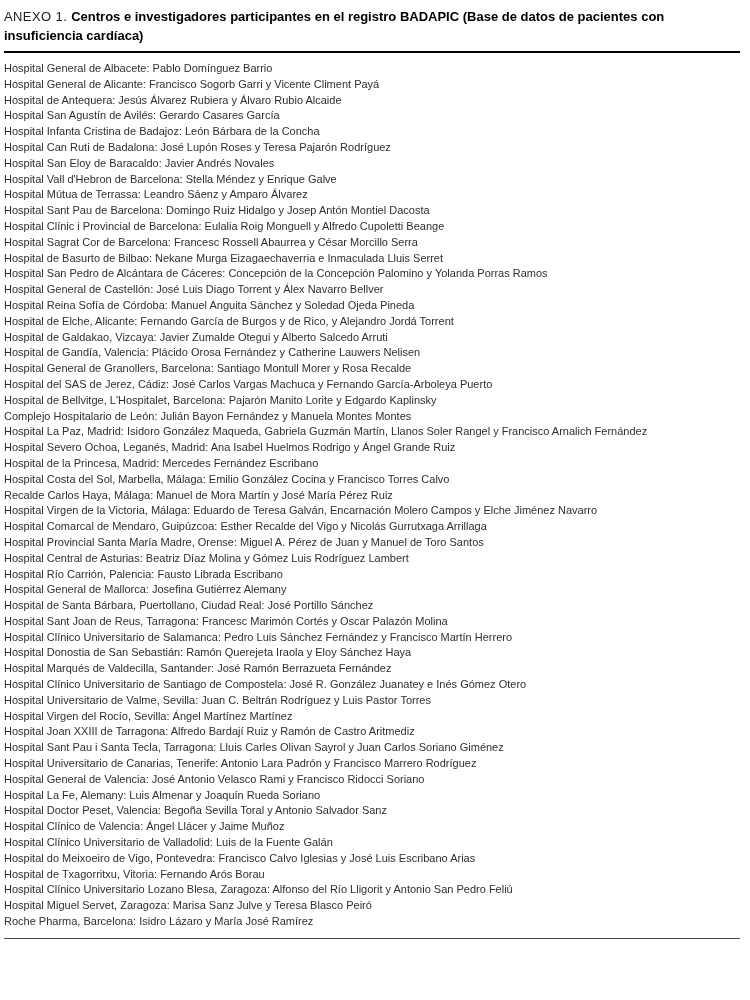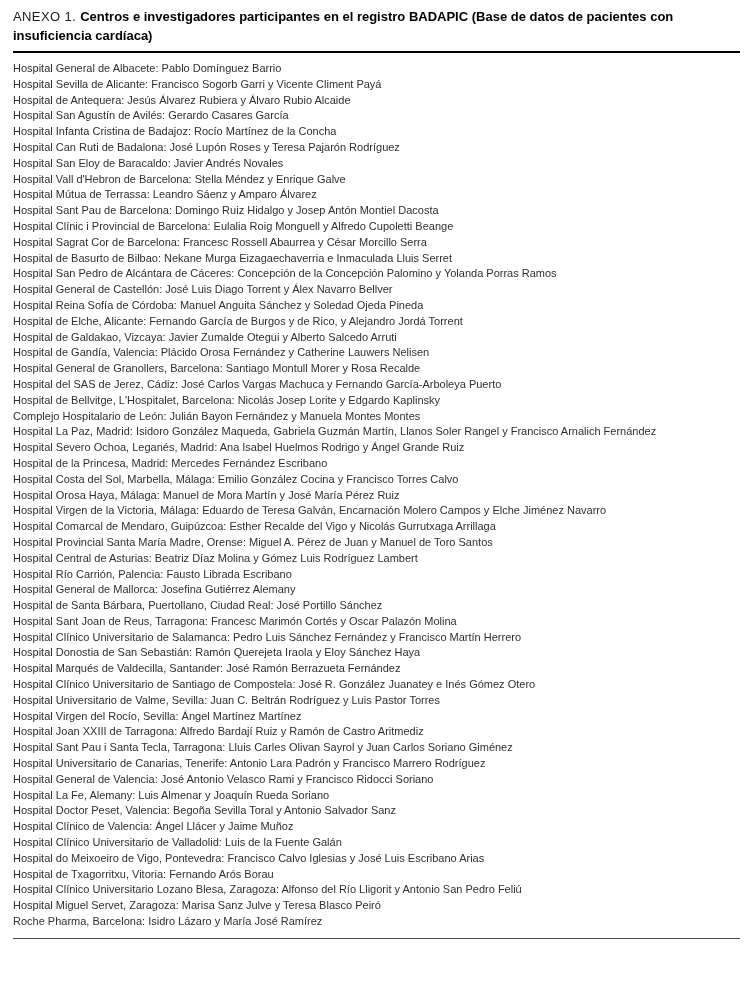--- a/index.html
+++ b/index.html
@@ -8,21 +8,21 @@
     background: #ffffff;
   }
   body {
     width: 750px;
     height: 1000px;
     overflow: hidden;
     font-family: "Liberation Sans", sans-serif;
     color: #2f2f2f;
   }
   .page {
-    padding: 8px 10px 0 13px;
+    padding: 8px 10px 0 4px;
   }
   .doc-header {
     font-size: 13px;
     line-height: 18.5px;
     color: #000000;
     max-width: 732px;
   }
   .doc-header .anexo-label {
     font-weight: normal;
     color: #1c1c1c;
@@ -60,47 +60,47 @@
 
   <div class="doc-header">
     <span class="anexo-label">ANEXO 1. </span>
     <span class="doc-title">Centros e investigadores participantes en el registro BADAPIC (Base de datos de pacientes con insuficiencia cardíaca)</span>
   </div>
 
   <hr class="rule-thick">
 
   <div class="center-list">
       <div class="entry"><span>Hospital General de Albacete: </span><span>Pablo Domínguez Barrio</span></div>
-      <div class="entry"><span>Hospital Sevilla de Alicante: </span><span>Francisco Sogorb Garri y Vicente Climent Payá</span></div>
+      <div class="entry"><span>Hospital General de Alicante: </span><span>Francisco Sogorb Garri y Vicente Climent Payá</span></div>
       <div class="entry"><span>Hospital de Antequera: </span><span>Jesús Álvarez Rubiera y Álvaro Rubio Alcaide</span></div>
       <div class="entry"><span>Hospital San Agustín de Avilés: </span><span>Gerardo Casares García</span></div>
-      <div class="entry"><span>Hospital Infanta Cristina de Badajoz: </span><span>Rocío Martínez de la Concha</span></div>
+      <div class="entry"><span>Hospital Infanta Cristina de Badajoz: </span><span>León Bárbara de la Concha</span></div>
       <div class="entry"><span>Hospital Can Ruti de Badalona: </span><span>José Lupón Roses y Teresa Pajarón Rodríguez</span></div>
       <div class="entry"><span>Hospital San Eloy de Baracaldo: </span><span>Javier Andrés Novales</span></div>
       <div class="entry"><span>Hospital Vall d'Hebron de Barcelona: </span><span>Stella Méndez y Enrique Galve</span></div>
       <div class="entry"><span>Hospital Mútua de Terrassa: </span><span>Leandro Sáenz y Amparo Álvarez</span></div>
       <div class="entry"><span>Hospital Sant Pau de Barcelona: </span><span>Domingo Ruiz Hidalgo y Josep Antón Montiel Dacosta</span></div>
       <div class="entry"><span>Hospital Clínic i Provincial de Barcelona: </span><span>Eulalia Roig Monguell y Alfredo Cupoletti Beange</span></div>
       <div class="entry"><span>Hospital Sagrat Cor de Barcelona: </span><span>Francesc Rossell Abaurrea y César Morcillo Serra</span></div>
       <div class="entry"><span>Hospital de Basurto de Bilbao: </span><span>Nekane Murga Eizagaechaverria e Inmaculada Lluis Serret</span></div>
       <div class="entry"><span>Hospital San Pedro de Alcántara de Cáceres: </span><span>Concepción de la Concepción Palomino y Yolanda Porras Ramos</span></div>
       <div class="entry"><span>Hospital General de Castellón: </span><span>José Luis Diago Torrent y Álex Navarro Bellver</span></div>
       <div class="entry"><span>Hospital Reina Sofía de Córdoba: </span><span>Manuel Anguita Sánchez y Soledad Ojeda Pineda</span></div>
       <div class="entry"><span>Hospital de Elche, Alicante: </span><span>Fernando García de Burgos y de Rico, y Alejandro Jordá Torrent</span></div>
       <div class="entry"><span>Hospital de Galdakao, Vizcaya: </span><span>Javier Zumalde Otegui y Alberto Salcedo Arruti</span></div>
       <div class="entry"><span>Hospital de Gandía, Valencia: </span><span>Plácido Orosa Fernández y Catherine Lauwers Nelisen</span></div>
       <div class="entry"><span>Hospital General de Granollers, Barcelona: </span><span>Santiago Montull Morer y Rosa Recalde</span></div>
       <div class="entry"><span>Hospital del SAS de Jerez, Cádiz: </span><span>José Carlos Vargas Machuca y Fernando García-Arboleya Puerto</span></div>
-      <div class="entry"><span>Hospital de Bellvitge, L'Hospitalet, Barcelona: </span><span>Nicolás Josep Lorite y Edgardo Kaplinsky</span></div>
+      <div class="entry"><span>Hospital de Bellvitge, L'Hospitalet, Barcelona: </span><span>Pajarón Manito Lorite y Edgardo Kaplinsky</span></div>
       <div class="entry"><span>Complejo Hospitalario de León: </span><span>Julián Bayon Fernández y Manuela Montes Montes</span></div>
       <div class="entry"><span>Hospital La Paz, Madrid: </span><span>Isidoro González Maqueda, Gabriela Guzmán Martín, Llanos Soler Rangel y Francisco Arnalich Fernández</span></div>
       <div class="entry"><span>Hospital Severo Ochoa, Leganés, Madrid: </span><span>Ana Isabel Huelmos Rodrigo y Ángel Grande Ruiz</span></div>
       <div class="entry"><span>Hospital de la Princesa, Madrid: </span><span>Mercedes Fernández Escribano</span></div>
       <div class="entry"><span>Hospital Costa del Sol, Marbella, Málaga: </span><span>Emilio González Cocina y Francisco Torres Calvo</span></div>
-      <div class="entry"><span>Hospital Orosa Haya, Málaga: </span><span>Manuel de Mora Martín y José María Pérez Ruiz</span></div>
+      <div class="entry"><span>Recalde Carlos Haya, Málaga: </span><span>Manuel de Mora Martín y José María Pérez Ruiz</span></div>
       <div class="entry"><span>Hospital Virgen de la Victoria, Málaga: </span><span>Eduardo de Teresa Galván, Encarnación Molero Campos y Elche Jiménez Navarro</span></div>
       <div class="entry"><span>Hospital Comarcal de Mendaro, Guipúzcoa: </span><span>Esther Recalde del Vigo y Nicolás Gurrutxaga Arrillaga</span></div>
       <div class="entry"><span>Hospital Provincial Santa María Madre, Orense: </span><span>Miguel A. Pérez de Juan y Manuel de Toro Santos</span></div>
       <div class="entry"><span>Hospital Central de Asturias: </span><span>Beatriz Díaz Molina y Gómez Luis Rodríguez Lambert</span></div>
       <div class="entry"><span>Hospital Río Carrión, Palencia: </span><span>Fausto Librada Escribano</span></div>
       <div class="entry"><span>Hospital General de Mallorca: </span><span>Josefina Gutiérrez Alemany</span></div>
       <div class="entry"><span>Hospital de Santa Bárbara, Puertollano, Ciudad Real: </span><span>José Portillo Sánchez</span></div>
       <div class="entry"><span>Hospital Sant Joan de Reus, Tarragona: </span><span>Francesc Marimón Cortés y Oscar Palazón Molina</span></div>
       <div class="entry"><span>Hospital Clínico Universitario de Salamanca: </span><span>Pedro Luis Sánchez Fernández y Francisco Martín Herrero</span></div>
       <div class="entry"><span>Hospital Donostia de San Sebastián: </span><span>Ramón Querejeta Iraola y Eloy Sánchez Haya</span></div>

